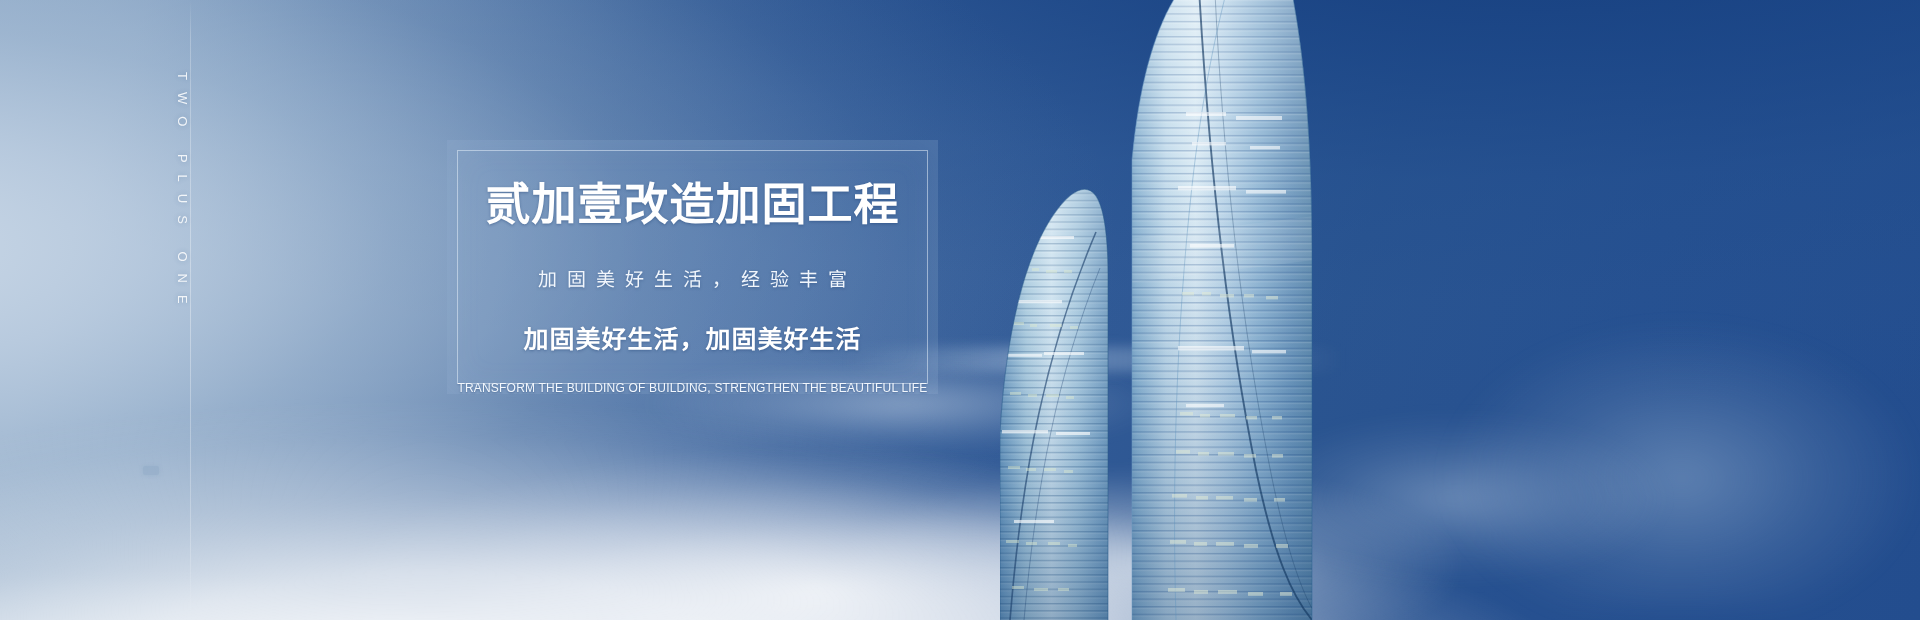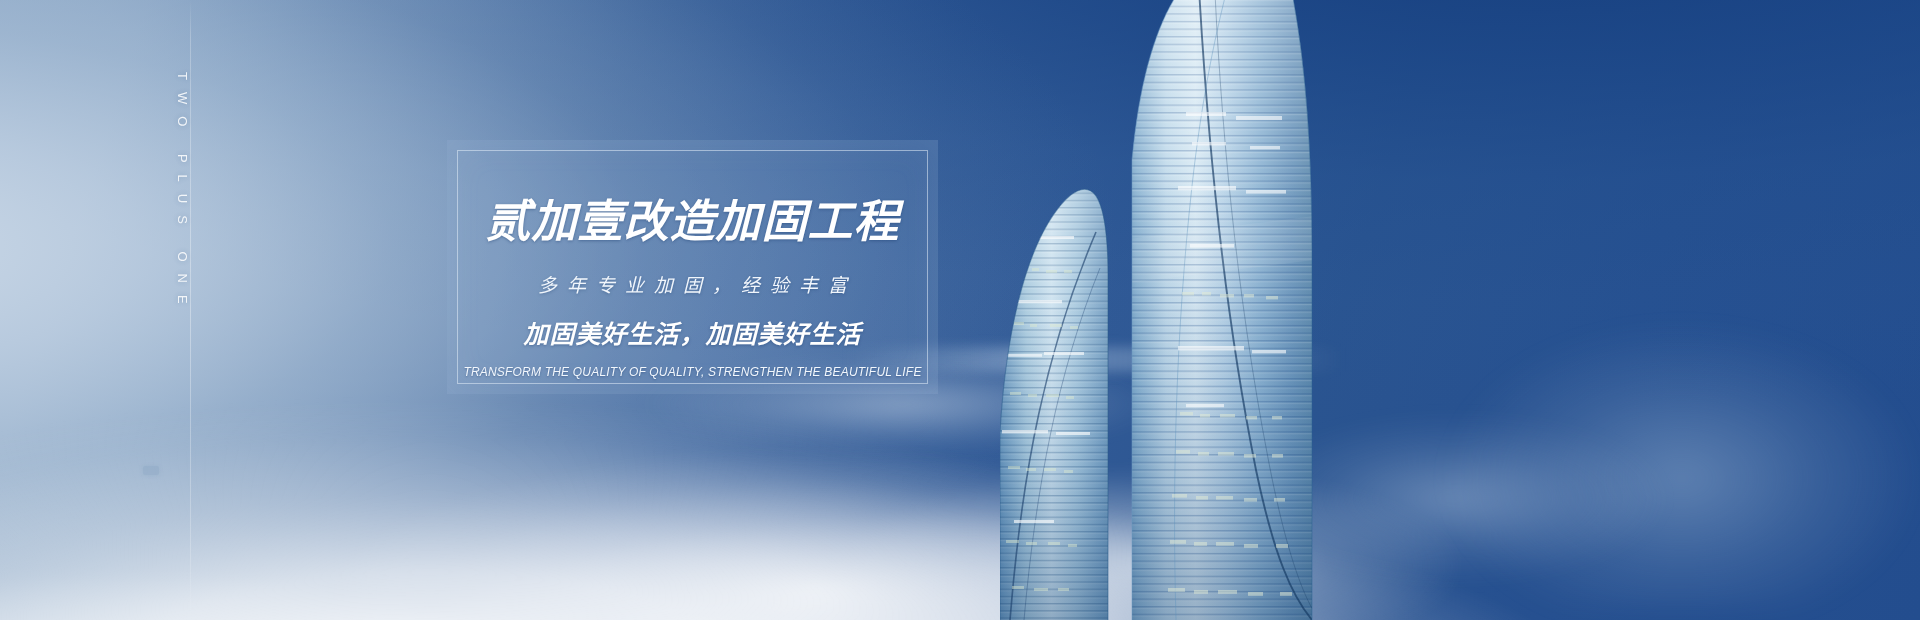--- a/index.html
+++ b/index.html
@@ -189,24 +189,23 @@
     right: 10px;
     bottom: 10px;
     border: 1px solid rgba(225,236,248,0.55);
   }
   .panel-content {
     position: absolute;
     inset: 0;
     display: flex;
     flex-direction: column;
     align-items: center;
-    justify-content: center;
+    justify-content: space-between;
     padding-top: 42px;
     box-sizing: border-box;
-    font-style: italic;
   }
 
   .headline {
     color: #ffffff;
     font-size: 45px;
     font-weight: 700;
     letter-spacing: 1px;
     line-height: 1;
     white-space: nowrap;
     text-shadow: 0 1px 3px rgba(22,56,104,0.40);
@@ -410,19 +409,19 @@
   </div>
 
   <div class="brand-rail"></div>
   <div class="brand-vertical">TWO PLUS ONE</div>
   <div class="brand-mark"></div>
 
   <div class="panel">
     <div class="panel-inner-border"></div>
     <div class="panel-content">
       <div class="headline">贰加壹改造加固工程</div>
-      <div class="subline">多年专业加固，经验丰富</div>
+      <div class="subline">加固美好生活，经验丰富</div>
       <div class="tagline">加固美好生活，加固美好生活</div>
-      <div class="englishline">TRANSFORM THE QUALITY OF QUALITY, STRENGTHEN THE BEAUTIFUL LIFE</div>
+      <div class="englishline">TRANSFORM THE BUILDING OF BUILDING, STRENGTHEN THE BEAUTIFUL LIFE</div>
     </div>
   </div>
 
 </div>
 
 </body></html>

